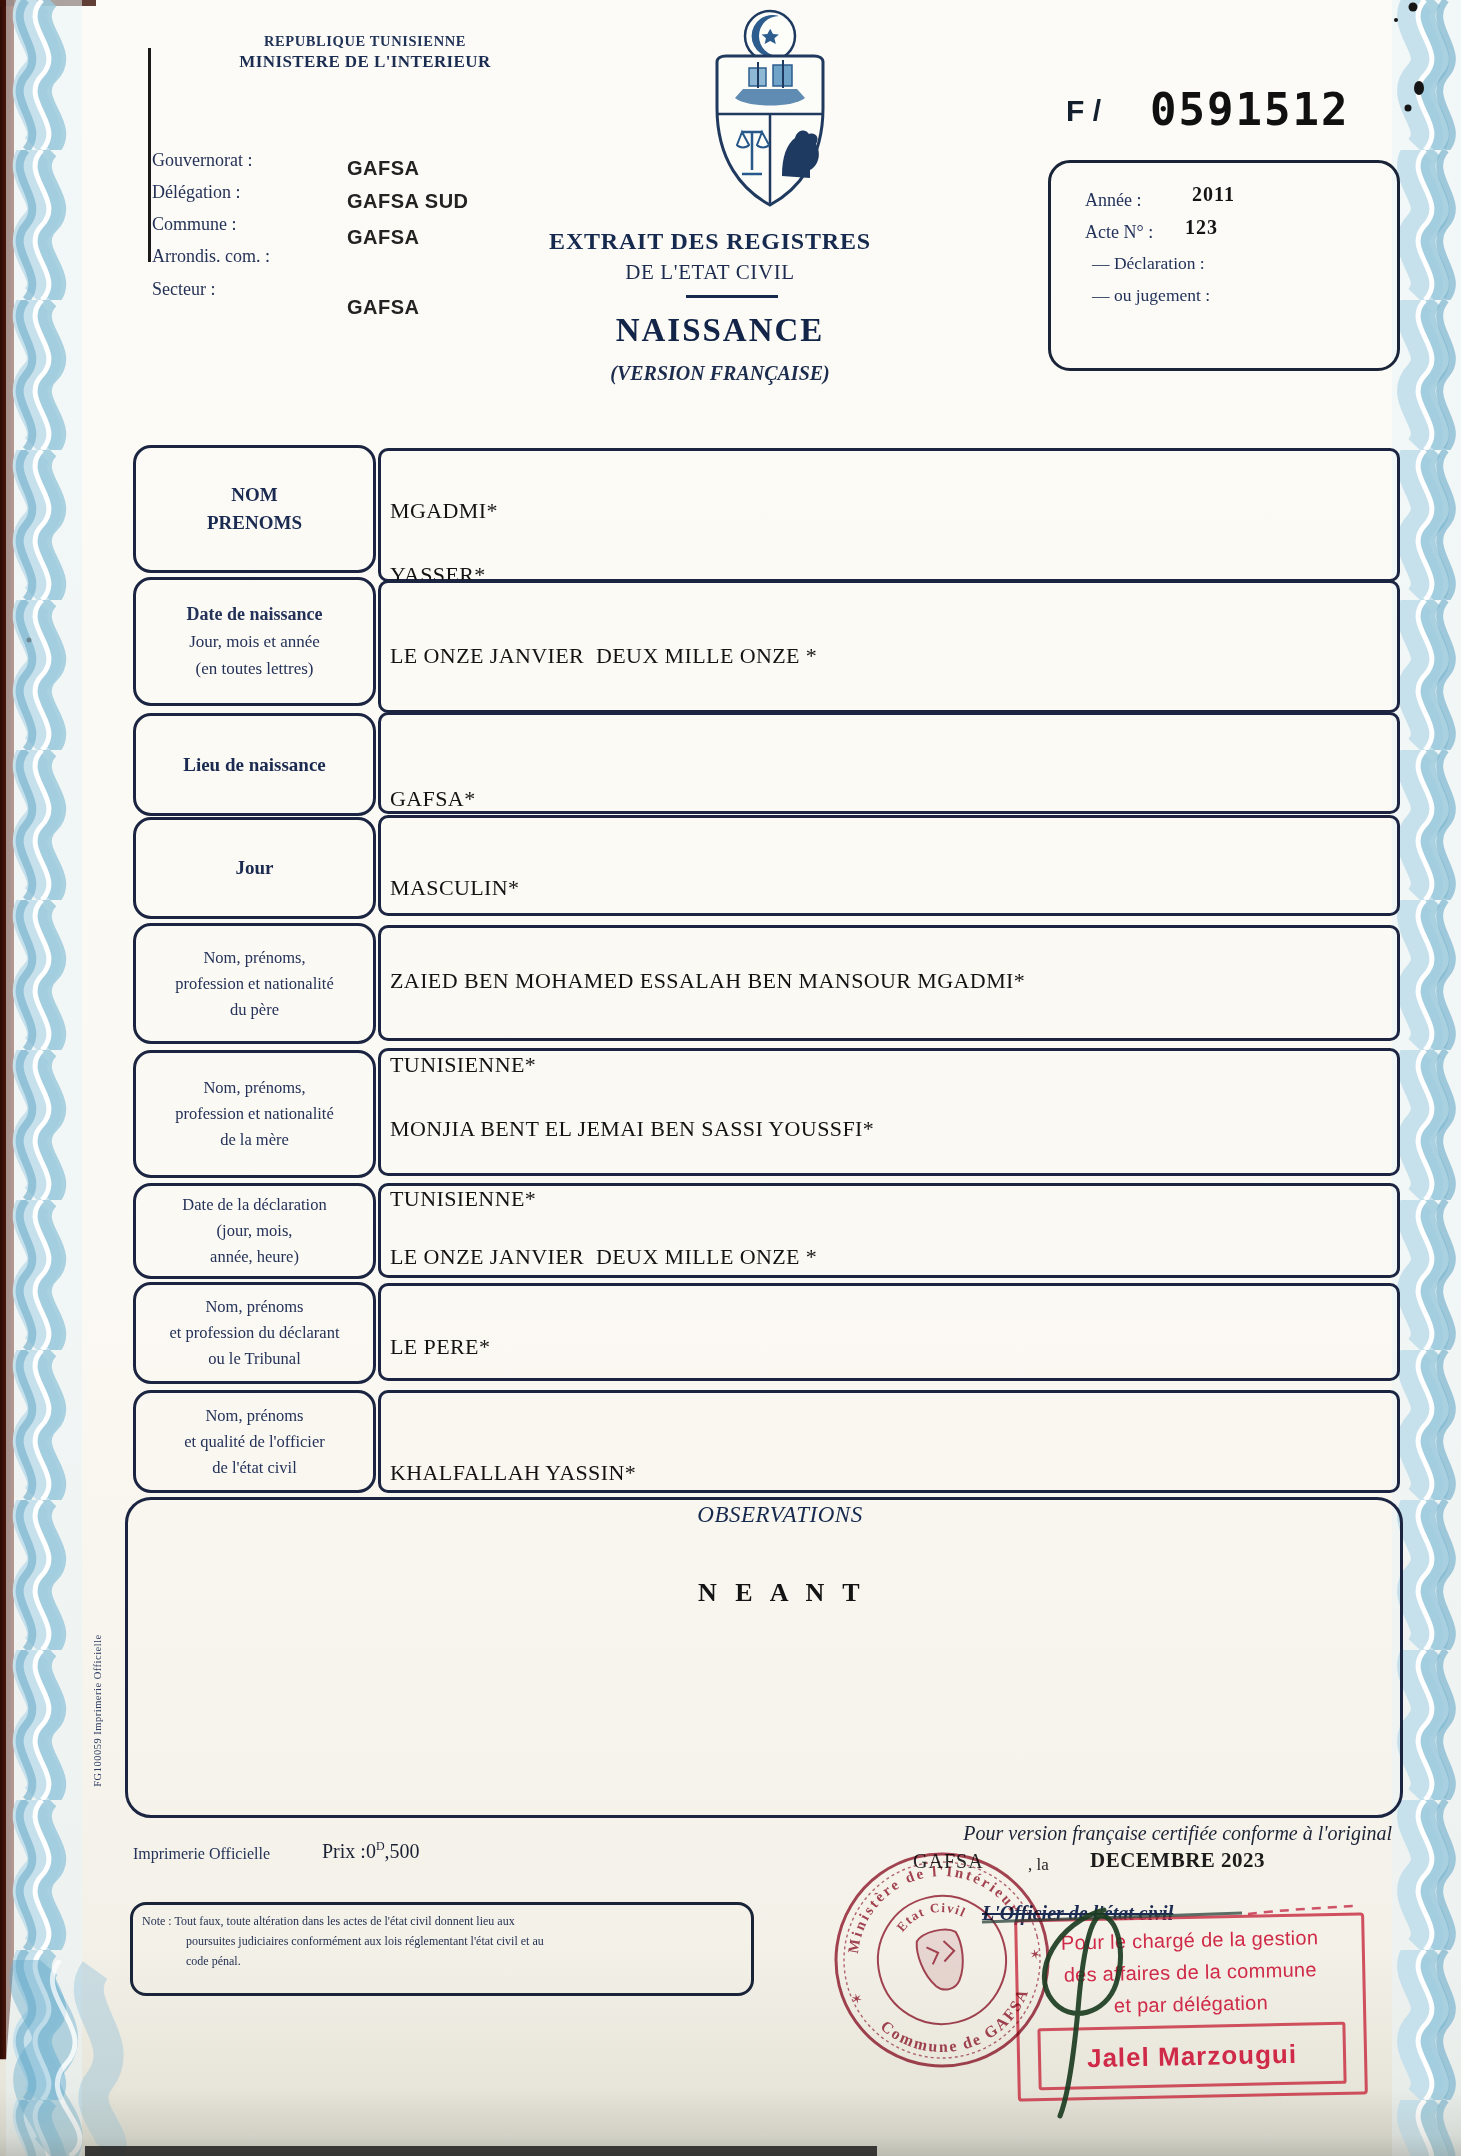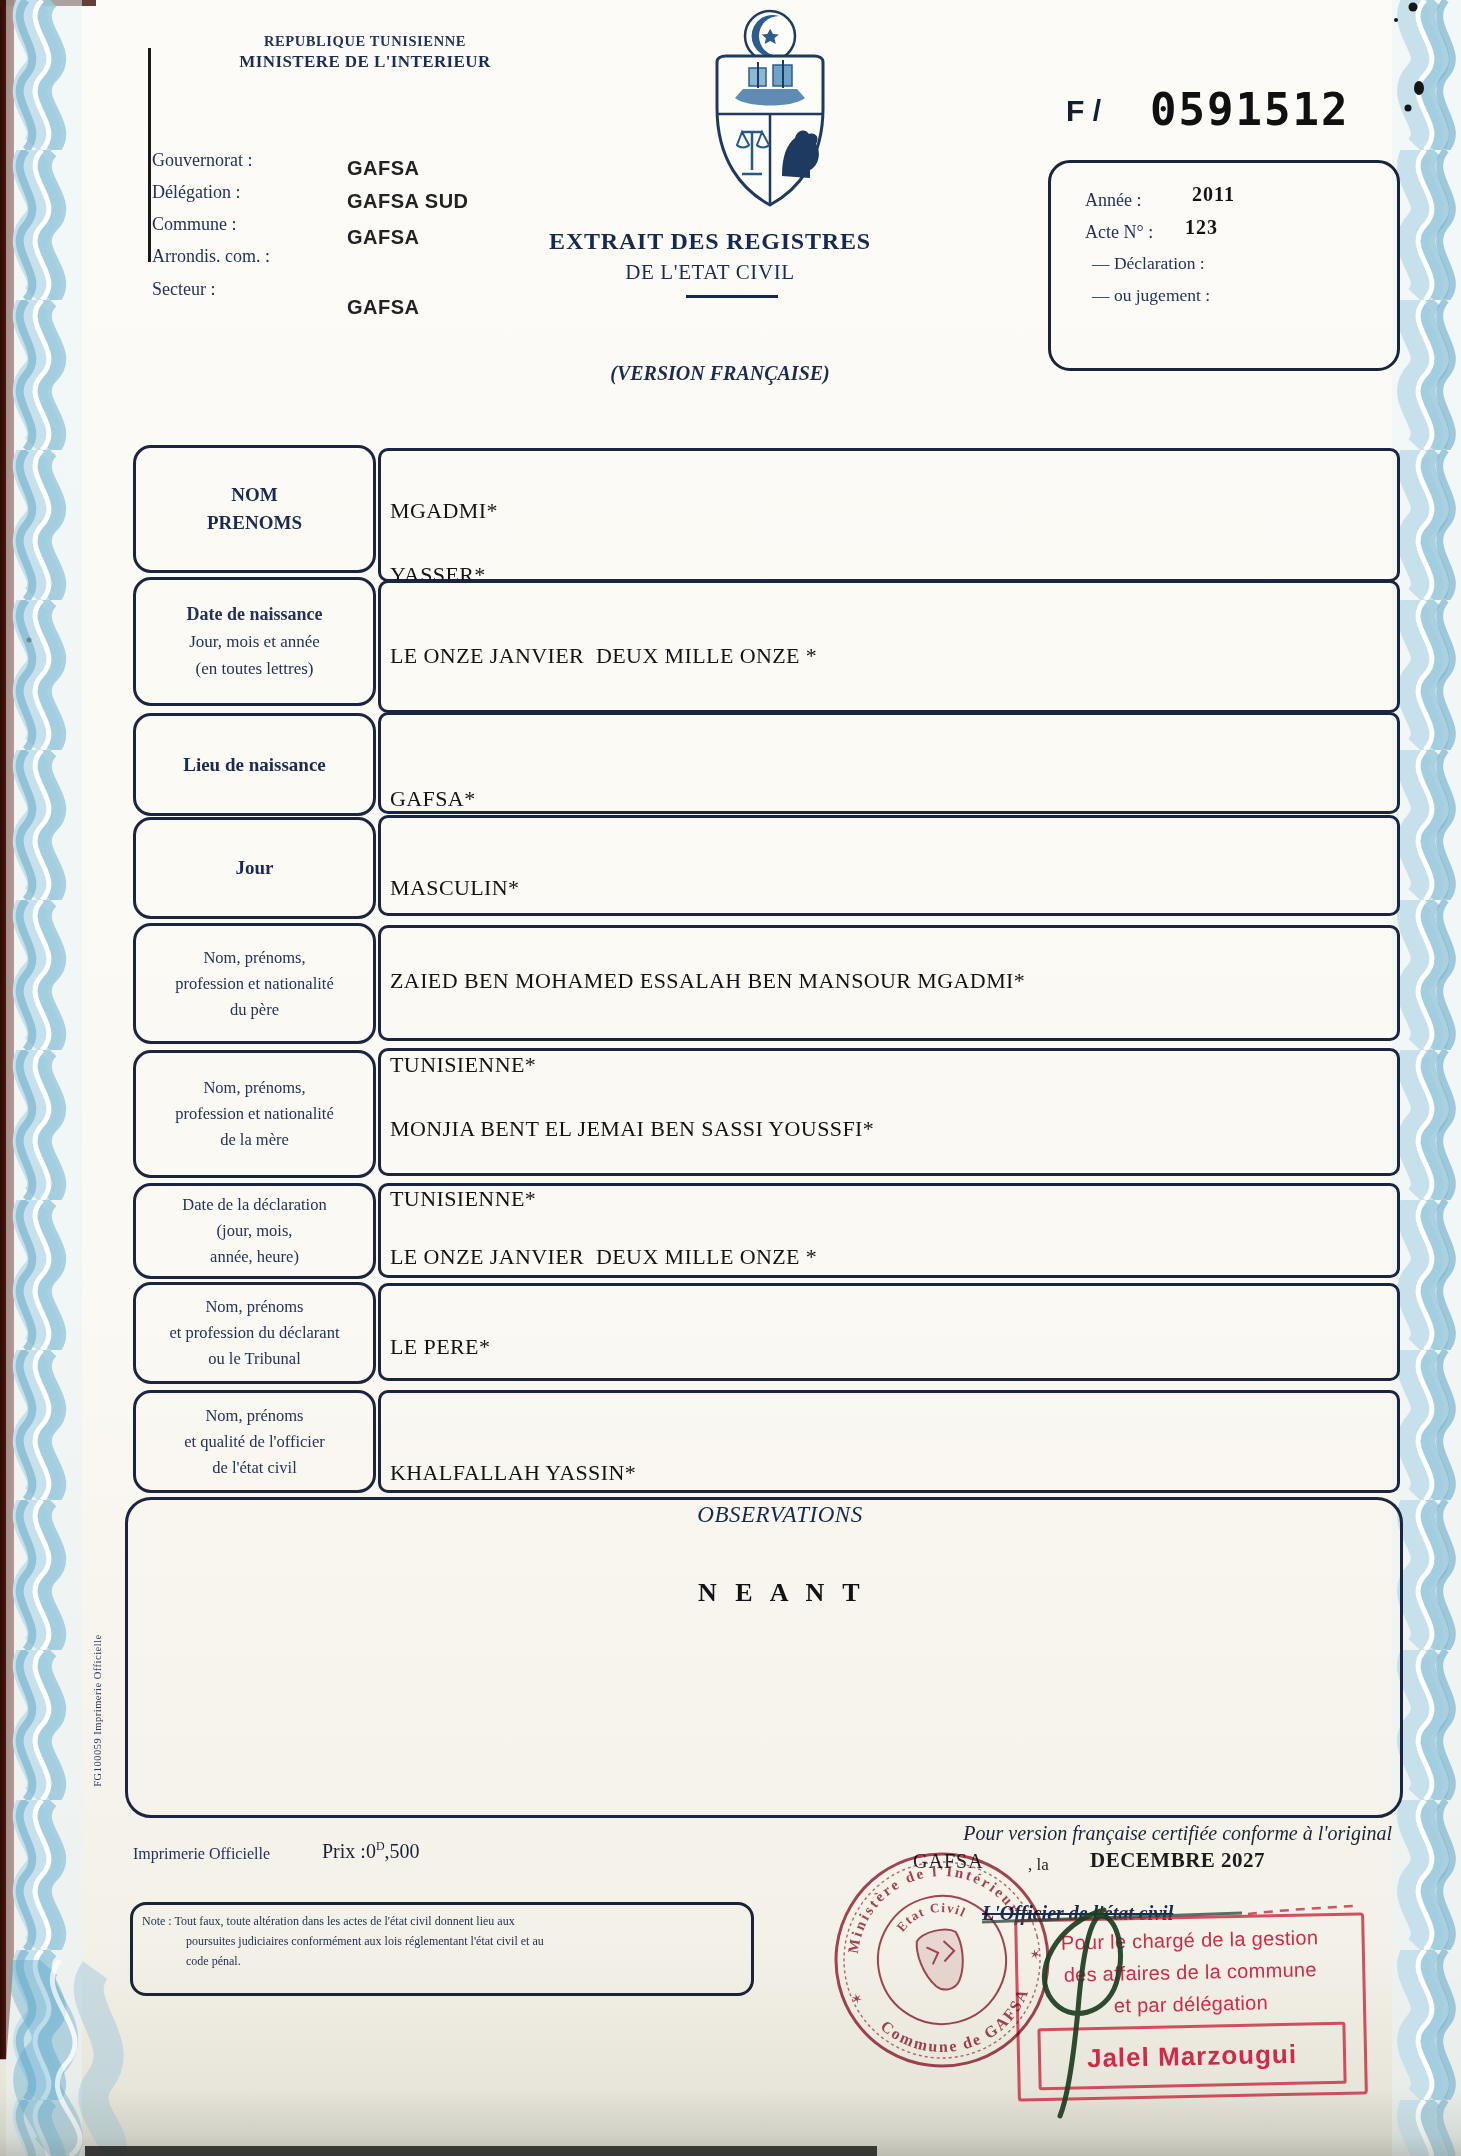--- a/index.html
+++ b/index.html
@@ -155,20 +155,21 @@
     <path d="M78,57 h19 v21 h-19 z" fill="#6fa3c8" stroke="#2c5d8e" stroke-width="1.5"></path>
     <path d="M63,54 V80 M88,52 V80" stroke="#1f3a60" stroke-width="2"></path>
     <path d="M47,124 H67 M57,124 V162 M47,166 H67" stroke="#27588a" stroke-width="2.5"></path>
     <path d="M47,124 l-5,13 a7,5 0 0 0 12,0 Z M67,124 l-5,13 a7,5 0 0 0 12,0 Z" fill="none" stroke="#27588a" stroke-width="2"></path>
     <path d="M87,168 C87,148 92,136 100,130 C102,122 110,120 114,126 C121,124 125,130 121,136 C127,146 123,158 115,162 L115,170 Z" fill="#1f3a60"></path>
   </svg>
 
   <div class="abs" id="title-registres">EXTRAIT DES REGISTRES</div>
   <div class="abs" id="title-etat">DE L'ETAT CIVIL</div>
   <div class="abs" id="title-underline"></div>
+  <div class="abs" id="title-naissance">NAISSANCE</div>
   <div class="abs" id="title-version">(VERSION FRANÇAISE)</div>
 
   <div class="abs" id="serial-prefix">F /</div>
   <div class="abs" id="serial-number">0591512</div>
 
   <div class="abs" id="acte-box"></div>
   <div class="abs acte-lbl" id="annee-label">Année :</div>
   <div class="abs acte-val" id="annee-value">2011</div>
   <div class="abs acte-lbl" id="acte-label">Acte N° :</div>
   <div class="abs acte-val" id="acte-value">123</div>
@@ -249,21 +250,21 @@
   <div class="abs" id="prix"><span>Prix :0</span><sup>D</sup><span>,500</span></div>
 
   <div class="abs" id="note-box"></div>
   <div class="note-line" id="note-l1">Note : Tout faux, toute altération dans les actes de l'état civil donnent lieu aux</div>
   <div class="note-line" id="note-l2">poursuites judiciaires conformément aux lois réglementant l'état civil et au</div>
   <div class="note-line" id="note-l3">code pénal.</div>
 
   <div class="abs" id="certify">Pour version française certifiée conforme à l'original</div>
   <div class="abs" id="place">GAFSA</div>
   <div class="abs" id="comma-le">, la</div>
-  <div class="abs" id="date">DECEMBRE 2027</div>
+  <div class="abs" id="date">DECEMBRE 2023</div>
   <div class="abs" id="officier">L'Officier de l'état civil</div>
 
   <div class="abs" id="red-box">
     <div class="red-line" id="red-l1">Pour le chargé de la gestion</div>
     <div class="red-line" id="red-l2">des affaires de la commune</div>
     <div class="red-line" id="red-l3">et par délégation</div>
     <div id="red-name-box">Jalel Marzougui</div>
   </div>
 
   <svg class="abs" id="round-stamp" width="232" height="232" viewBox="0 0 232 232">

